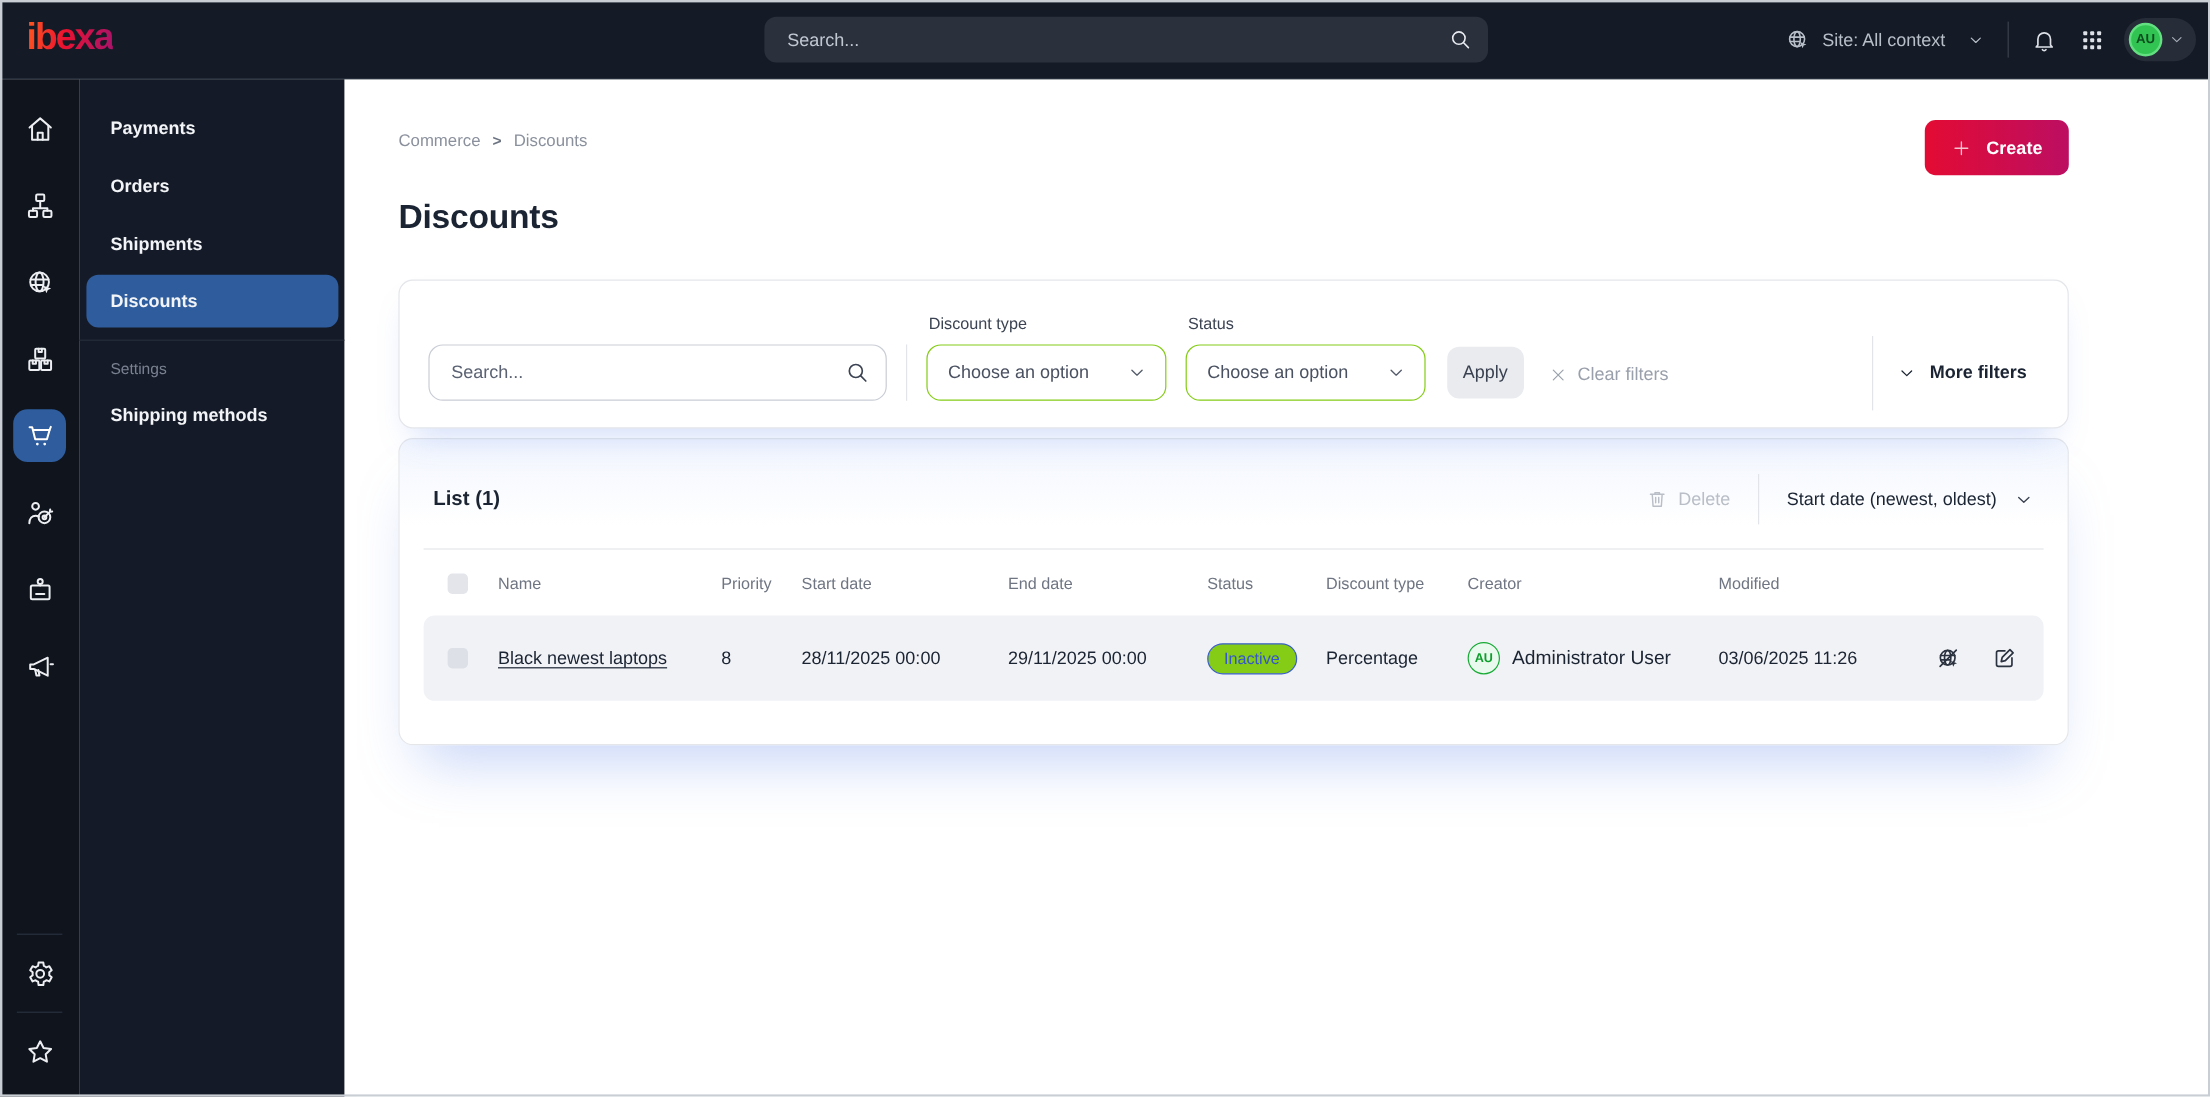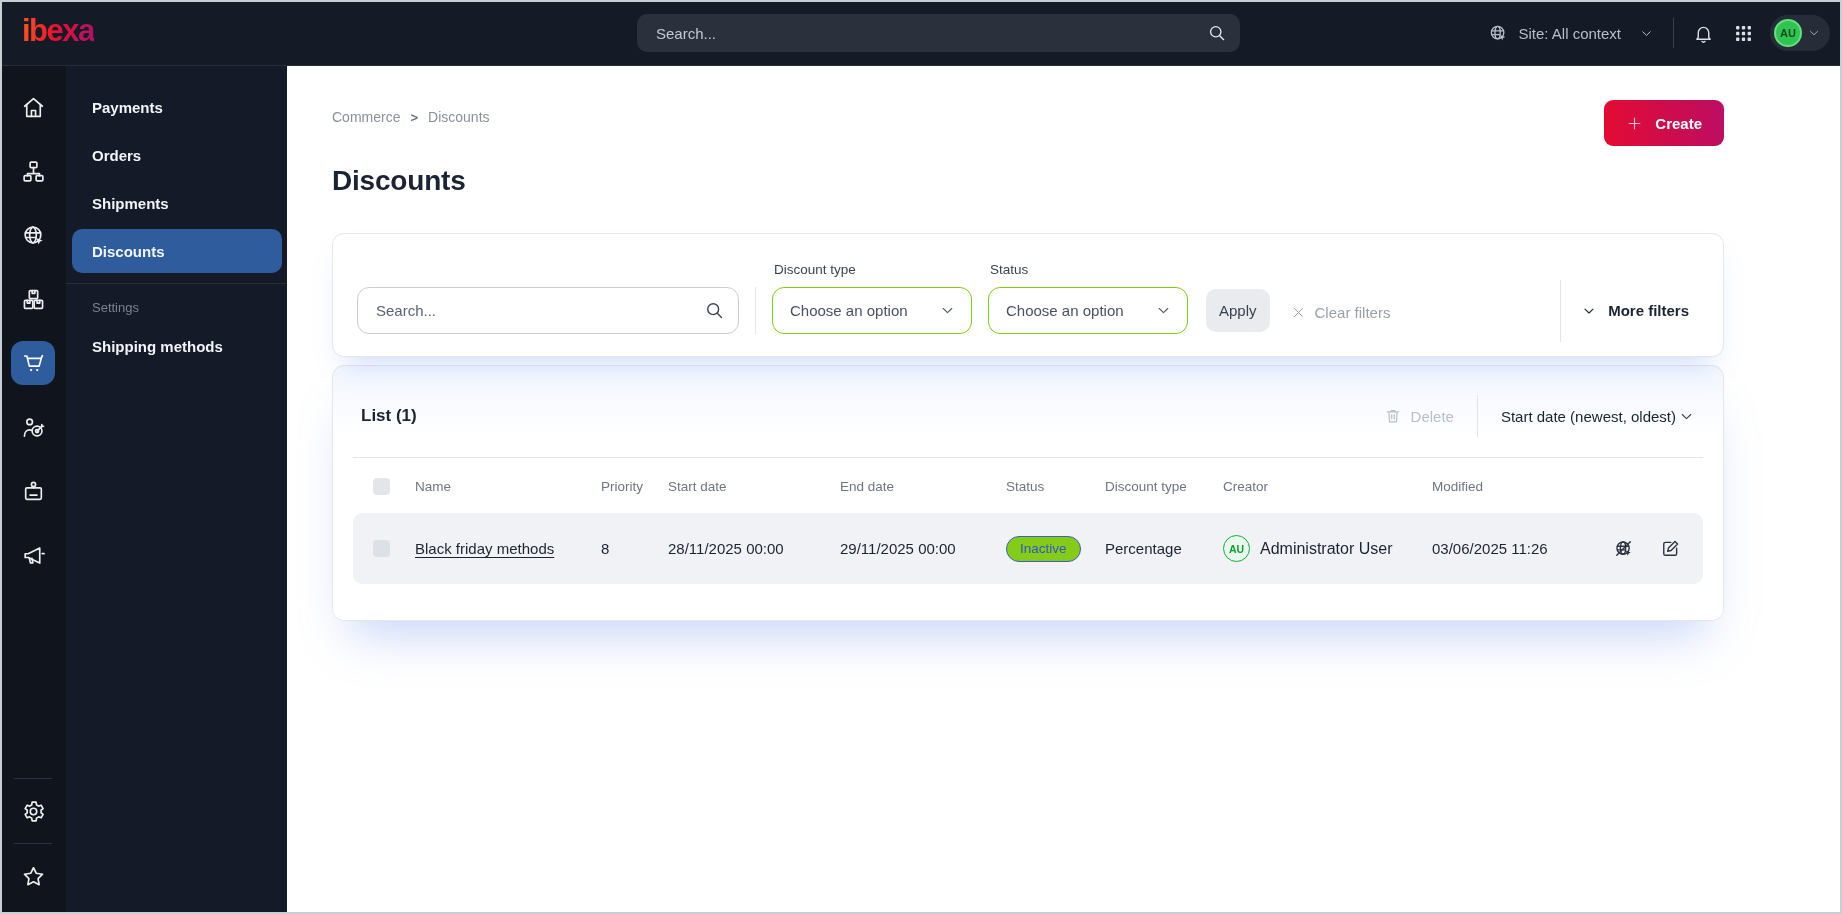--- a/index.html
+++ b/index.html
@@ -150,21 +150,21 @@
     border:1px solid #e4e6ea; border-radius:12px;
     box-shadow:0 30px 46px -18px rgba(110,145,235,.40);
     padding:30px 20px 36px;
   }
   .list-head{ display:flex; align-items:center; justify-content:space-between; height:40px; padding:0 8px 0 8px; margin-bottom:21px; }
   .list-title{ font-size:17px; font-weight:700; color:#1b2433; }
   .list-tools{ display:flex; align-items:center; }
   .btn-delete{ display:flex; align-items:center; gap:9px; color:#b9bec7; font-size:15px; cursor:pointer; }
   .btn-delete svg{ width:18px; height:18px; }
   .lt-div{ width:1px; height:42px; background:#e2e4e9; margin:0 23px; }
-  .btn-sort{ display:flex; align-items:flex-start; gap:2px; color:#1b2433; font-size:15px; font-weight:500; cursor:pointer; }
+  .btn-sort{ display:flex; align-items:flex-start; gap:14px; color:#1b2433; font-size:15px; font-weight:500; cursor:pointer; }
   .btn-sort .chev{ width:17px; height:17px; color:#3c4352; }
   .list-divider{ height:1px; background:#e5e7ea; }
 
   .tbl-grid{
     display:grid; grid-template-columns:42px 186px 67px 172px 166px 99px 118px 209px 181px 1fr;
     align-items:center; padding:0 20px;
   }
   .tbl-header{ margin-top:8px; height:40px; margin-bottom:7px; font-size:13.5px; color:#6f7582; }
   .tbl-row{ background:#f1f2f6; border-radius:9px; height:71px; font-size:15px; color:#1b2433; }
   .cbx{ width:17px; height:17px; border-radius:4px; background:#e3e5eb; display:inline-block; cursor:pointer; }
@@ -433,21 +433,21 @@
         <span>End date</span>
         <span>Status</span>
         <span>Discount type</span>
         <span>Creator</span>
         <span>Modified</span>
         <span></span>
       </div>
 
       <div class="tbl-grid tbl-row">
         <span class="cbx"></span>
-        <span><a class="name-link">Black friday methods</a></span>
+        <span><a class="name-link">Black newest laptops</a></span>
         <span>8</span>
         <span>28/11/2025 00:00</span>
         <span>29/11/2025 00:00</span>
         <span><span class="badge">Inactive</span></span>
         <span>Percentage</span>
         <span class="creator-cell">
           <span class="avatar">AU</span>
           <span class="creator-name">Administrator User</span>
         </span>
         <span>03/06/2025 11:26</span>

